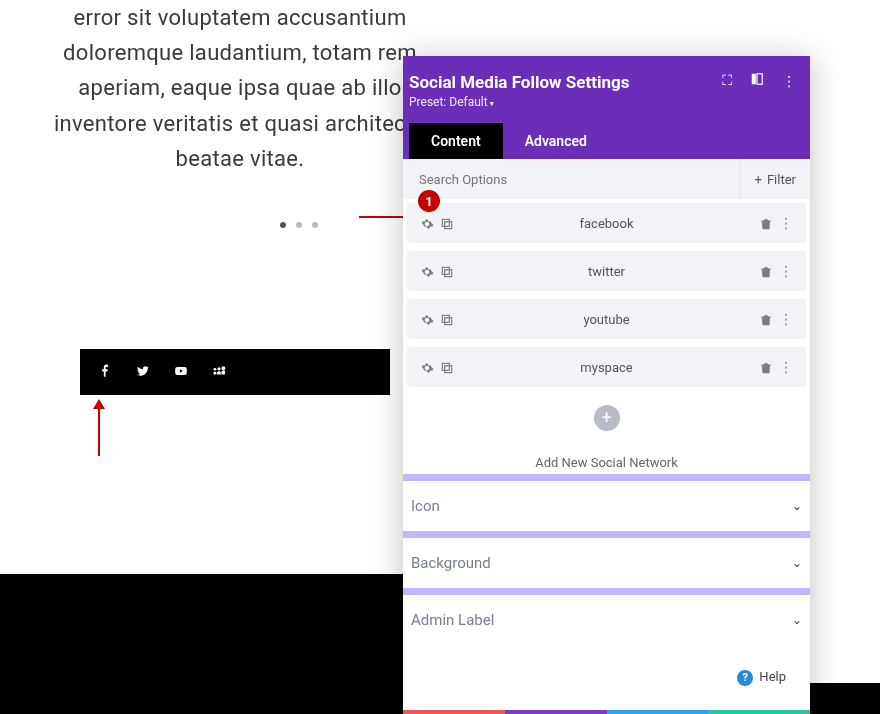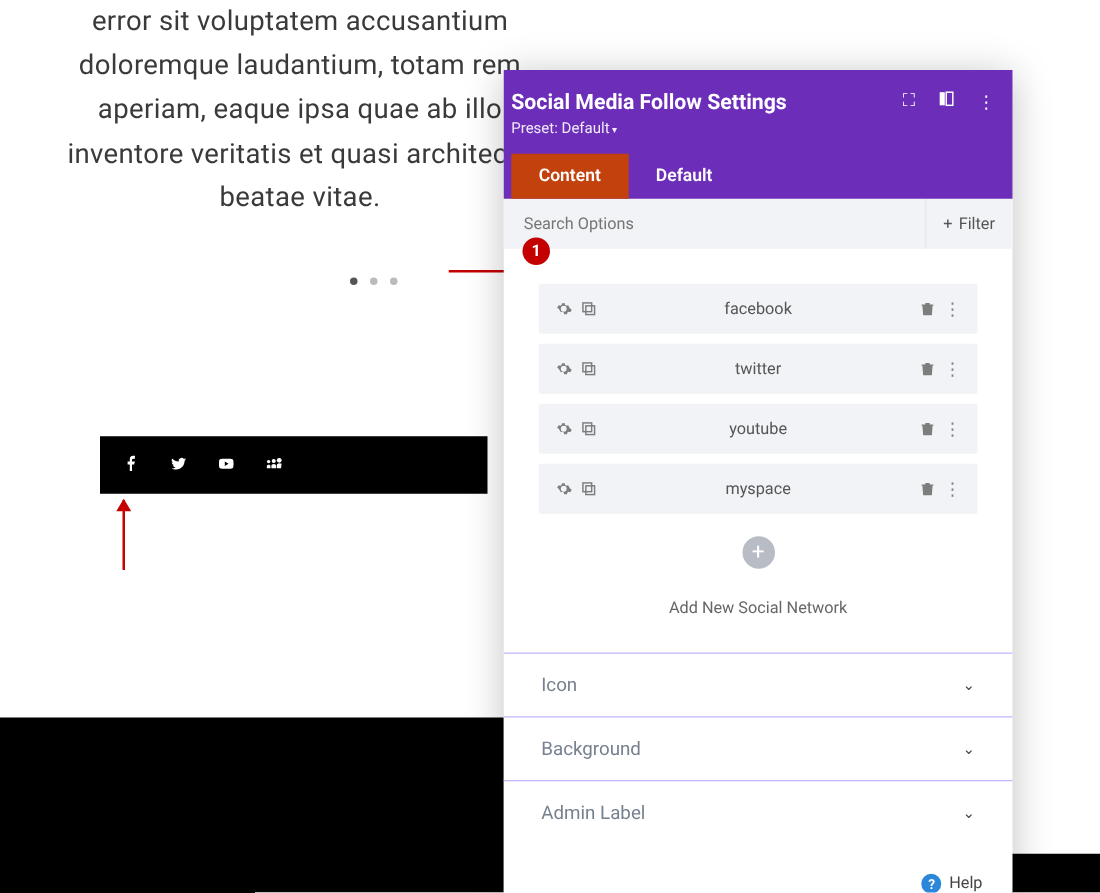--- a/index.html
+++ b/index.html
@@ -19,33 +19,33 @@
   .dark-band2{position:absolute;bottom:0;right:0;width:71px;height:31px;background:#000}
   .panel{position:absolute;top:56px;left:403px;width:407px;background:#fff;box-shadow:0 4px 30px rgba(0,0,0,.25);display:flex;flex-direction:column}
   .panel-header{background:#6c2eb9;color:#fff;padding:16px 6px 0;position:relative}
   .panel-title{font-size:17px;font-weight:700}
   .panel-preset{font-size:12px;margin-top:3px;opacity:.9}
   .panel-preset::after{content:" ▾";font-size:8px}
   .header-icons{position:absolute;top:16px;right:14px;display:flex;gap:18px;align-items:center}
   .header-icons span{font-size:14px;cursor:pointer}
   .tabs{display:flex;margin-top:14px}
   .tab{padding:10px 22px;font-size:14px;font-weight:600;color:#fff;cursor:pointer}
-  .tab.active{background:#c2410c}
+  .tab.active{background:#000000}
   .search-row{display:flex;align-items:flex-start;background:#f1f3f6;height:40px}
   .search-row input{flex:1;height:100%;border:none;background:transparent;padding:0 16px;font-size:13px;color:#888;outline:none}
   .filter-btn{display:flex;align-items:center;gap:5px;padding:0 14px;height:100%;border-left:1px solid #e3e6eb;font-size:13px;color:#555;cursor:pointer}
-  .items{padding:28px}
+  .items{padding:4px}
   .item-row{display:flex;align-items:center;background:#f1f3f6;height:40px;margin-bottom:8px;padding:0 10px;border-radius:2px}
   .item-row .item-label{flex:1;text-align:center;font-size:13px;color:#555}
   .item-row .ico{color:#7d7d7d;font-size:14px;margin:0 3px;cursor:pointer}
   .item-row .ico svg{width:14px;height:14px;fill:#7d7d7d;vertical-align:middle}
   .add-wrap{text-align:center;margin-top:18px}
   .add-btn{width:26px;height:26px;border-radius:50%;background:#b8bcc5;color:#fff;font-size:18px;line-height:26px;margin:0 auto;cursor:pointer}
   .add-label{font-size:13px;color:#666;margin-top:24px}
-  .acc{border-top:1px solid #c4b5fd;padding:16px 30px;font-size:15px;color:#77808f;display:flex;justify-content:space-between;align-items:center;cursor:pointer}
+  .acc{border-top:7px solid #c4b5fd;padding:16px 8px;font-size:15px;color:#77808f;display:flex;justify-content:space-between;align-items:center;cursor:pointer}
   .acc .chev{font-size:12px;color:#444}
   .help{text-align:right;padding:24px;font-size:13px;color:#444}
   .help .q{display:inline-flex;width:16px;height:16px;border-radius:50%;background:#2b87da;color:#fff;font-size:11px;align-items:center;justify-content:center;margin-right:6px;font-weight:700}
   .footer-btns{display:flex;height:42px}
   .footer-btns>div{flex:1;display:flex;align-items:center;justify-content:center;color:#fff;cursor:pointer}
   .b-cancel{background:#eb5a5a}
   .b-undo{background:#7e3bd0}
   .b-redo{background:#2ea3f2}
   .b-save{background:#29c4a9}
   .footer-btns svg{width:14px;height:14px;fill:#fff}
@@ -93,21 +93,21 @@
     <div class="header-icons">
       <span>⛶</span>
       <span><svg viewBox="0 0 24 24" width="14" height="14" fill="#fff">
             <rect x="3" y="3" width="7" height="18"></rect>
             <rect x="12" y="3" width="9" height="18" fill="none" stroke="#fff" stroke-width="2"></rect>
           </svg></span>
       <span>⋮</span>
     </div>
     <div class="tabs">
       <div class="tab active">Content</div>
-      <div class="tab">Default</div>
+      <div class="tab">Advanced</div>
     </div>
   </div>
 
   <div class="search-row">
     <input placeholder="Search Options" style="">
     <div class="filter-btn">
         <span>+</span>
         <span>Filter</span>
       </div>
   </div>

